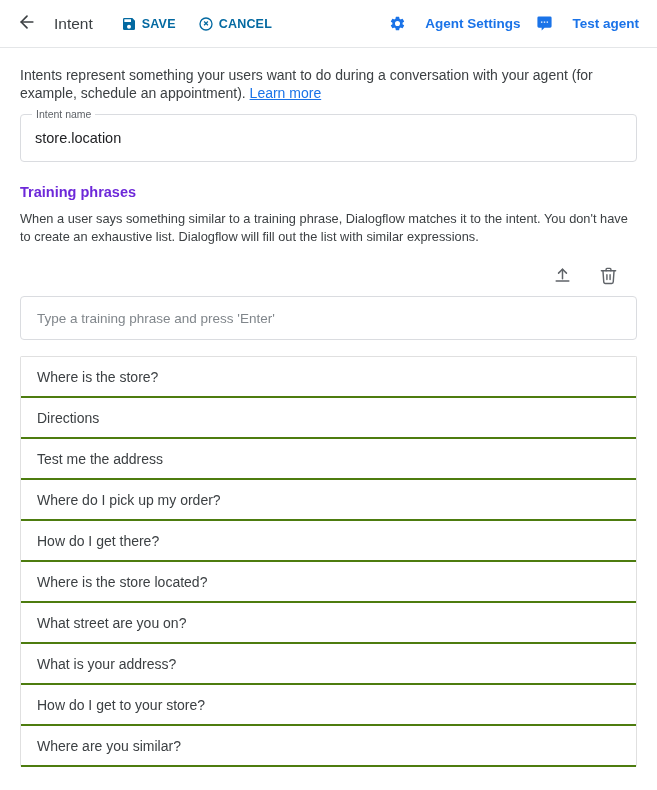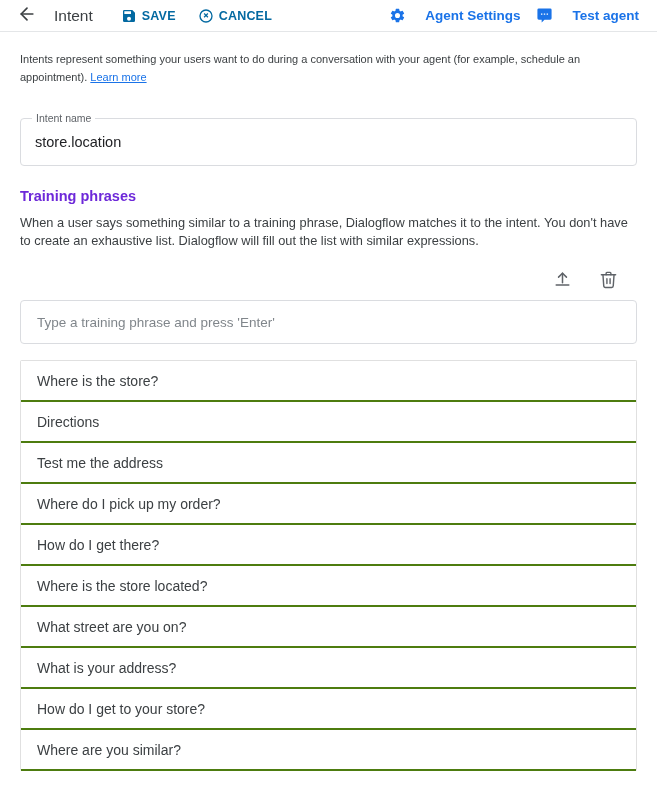--- a/index.html
+++ b/index.html
@@ -9,21 +9,21 @@
     width: 657px;
     height: 790px;
     background: #ffffff;
     font-family: "Liberation Sans", sans-serif;
     color: #3c4043;
     overflow: hidden;
   }
 
   
   .topbar {
-    height: 32px;
+    height: 48px;
     display: flex;
     align-items: center;
     padding: 0 10px 0 14px;
     border-bottom: 1px solid #e4e6e8;
     background: #fff;
   }
   .back-btn {
     width: 26px;
     height: 26px;
     display: flex;
@@ -64,25 +64,25 @@
     padding: 4px 8px;
     white-space: nowrap;
   }
   .tb-right .ic, .tb-action .ic { display: flex; align-items: center; }
 
   
   .content {
     padding: 18px 20px 0 20px;
   }
   .desc {
-    font-size: 11px;
+    font-size: 14px;
     line-height: 18px;
     color: #3c4043;
     max-width: 610px;
-    margin-bottom: 32px;
+    margin-bottom: 12px;
   }
   .desc a {
     color: #1a73e8;
     text-decoration: underline;
     cursor: pointer;
   }
 
   
   .outlined-field {
     position: relative;

